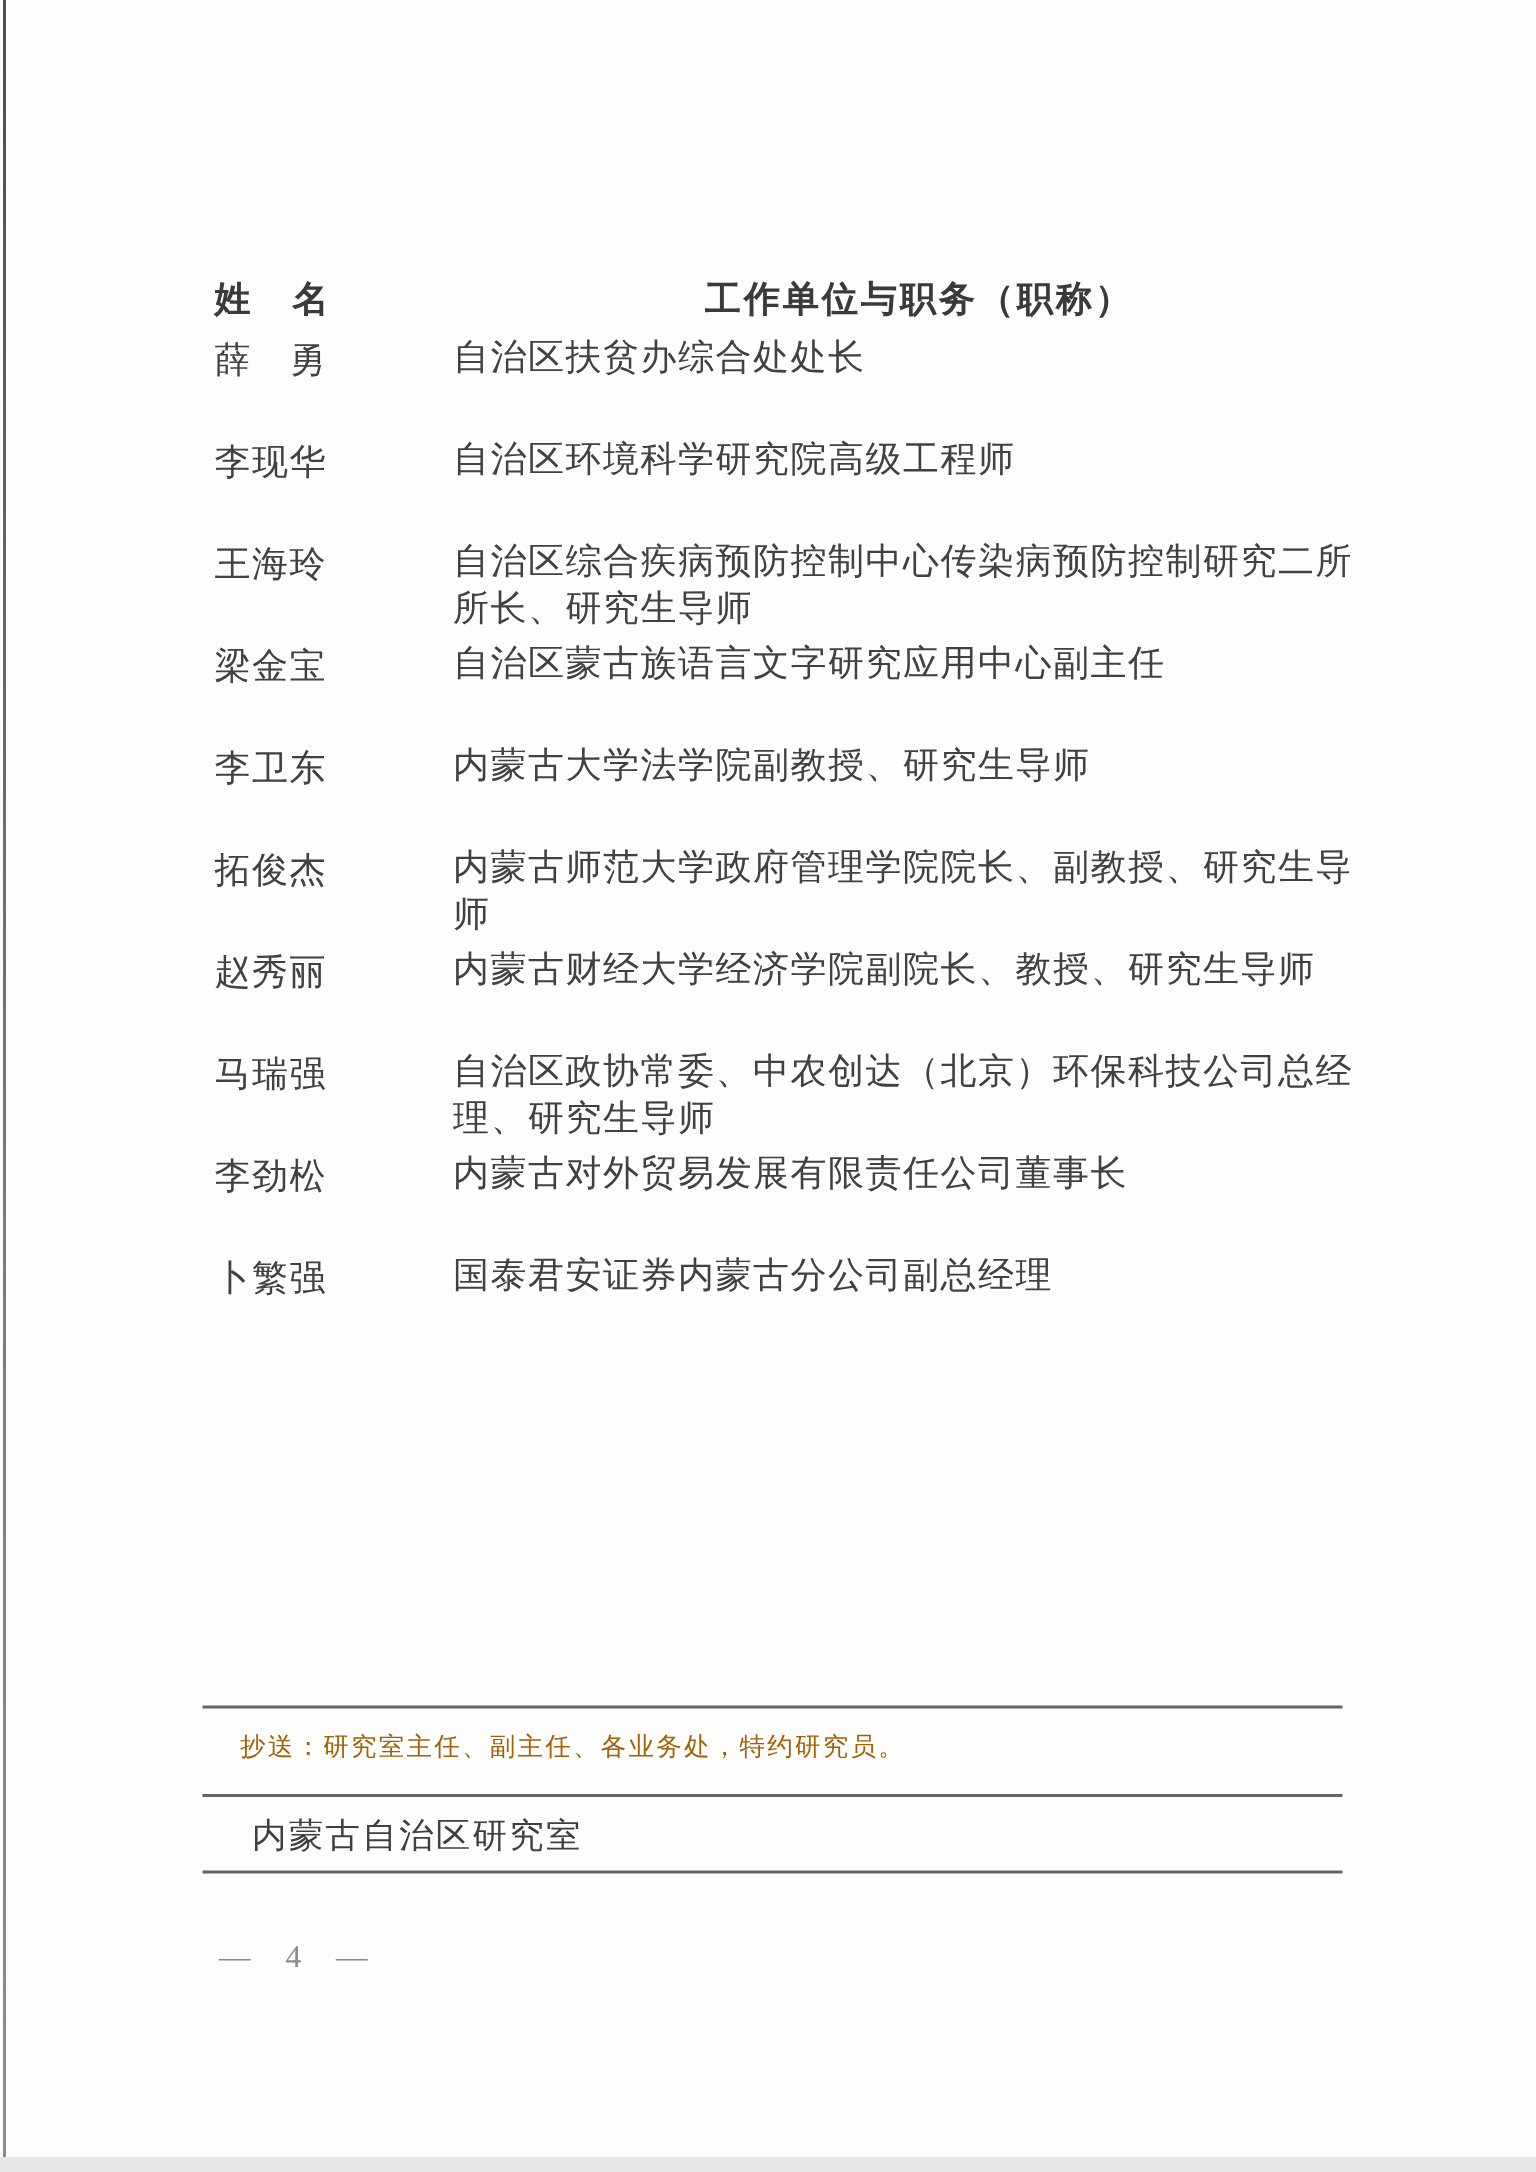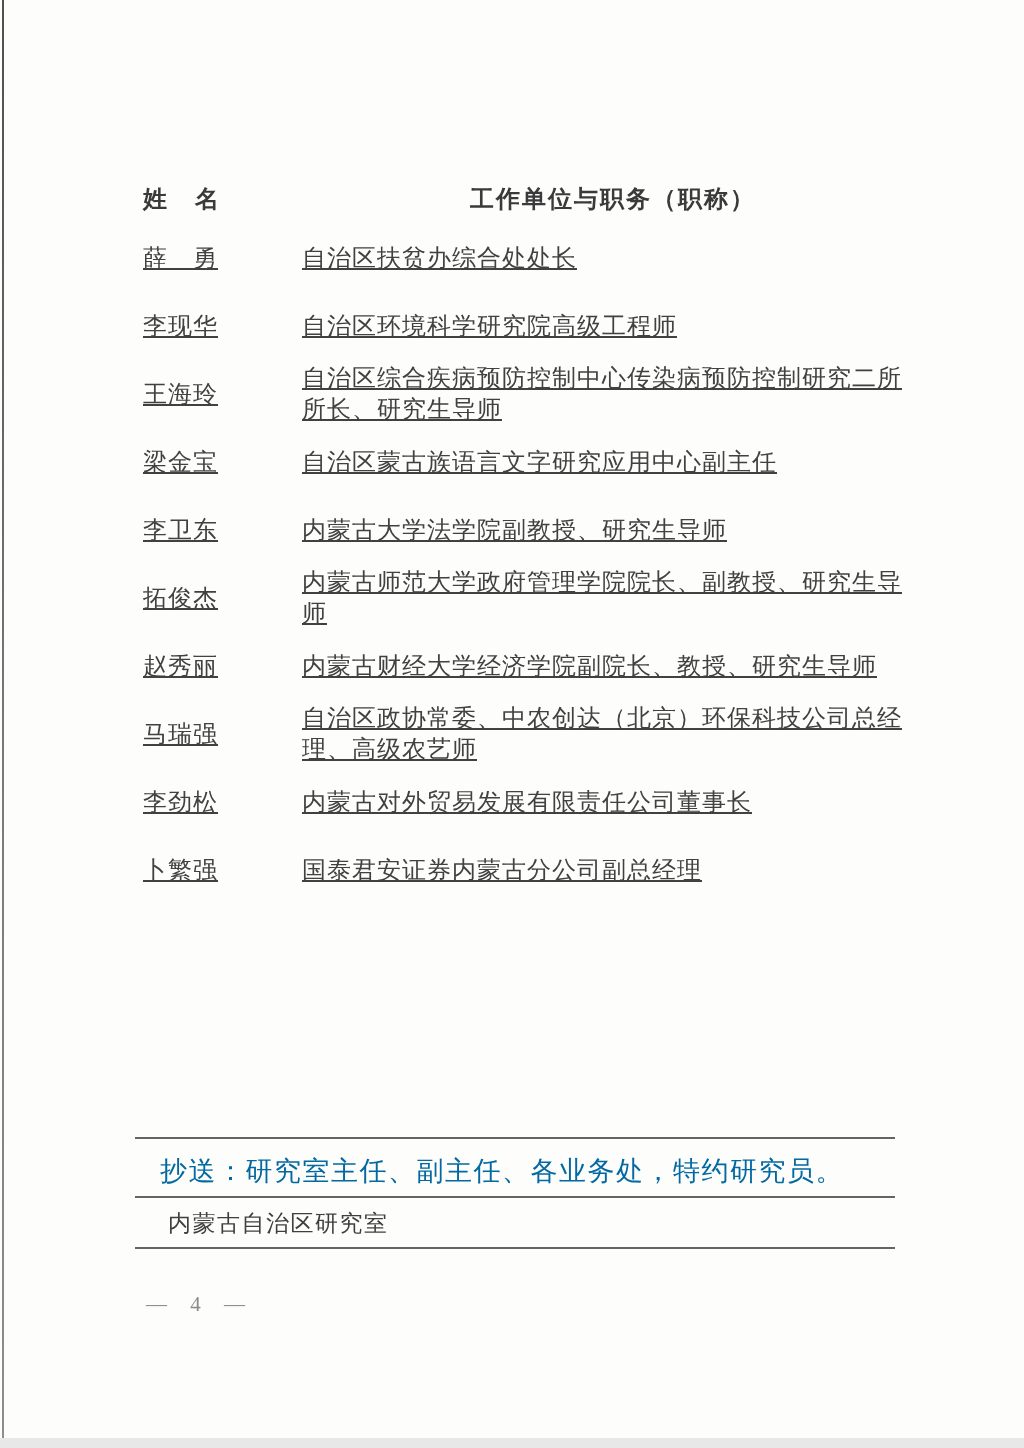--- a/index.html
+++ b/index.html
@@ -30,23 +30,21 @@
     font-family: "Liberation Sans", "DejaVu Sans", sans-serif;
   }
   .pos-hdr { position: absolute; left: 327px; top: 0; font-family: Liberation Serif, serif; }
   .rows {
     position: absolute;
     top: 224px; left: 143px;
     width: 765px;
   }
   .row {
     display: flex;
-    align-items: center;
     height: 68px;
-    text-decoration: underline;
   }
   .name-cell {
     width: 147px;
     flex: 0 0 147px;
     font-size: 24px;
     letter-spacing: 1px;
   }
   .pos-cell {
     width: 615px;
     font-size: 24px;
@@ -60,23 +58,23 @@
     width: 760px;
     height: 2px;
     background: #646464;
   }
   .rule-1 { top: 1137px; }
   .rule-2 { top: 1196px; }
   .rule-3 { top: 1247px; }
   .cc-line {
     position: absolute;
     top: 1153px; left: 160px;
-    font-size: 27px;
+    font-size: 17px;
     letter-spacing: 1.5px;
-    color: #0369a1;
+    color: #a16207;
   }
   .issuer-row {
     position: absolute;
     top: 1208px; left: 168px;
     width: 730px;
     display: flex;
     justify-content: space-between;
     font-size: 23px;
     letter-spacing: 1.5px;
     color: #3f3f3f;
@@ -124,21 +122,21 @@
     <div class="row">
       <span class="name-cell">拓俊杰</span>
       <span class="pos-cell">内蒙古师范大学政府管理学院院长、副教授、研究生导师</span>
     </div>
     <div class="row">
       <span class="name-cell">赵秀丽</span>
       <span class="pos-cell">内蒙古财经大学经济学院副院长、教授、研究生导师</span>
     </div>
     <div class="row">
       <span class="name-cell">马瑞强</span>
-      <span class="pos-cell">自治区政协常委、中农创达（北京）环保科技公司总经理、高级农艺师</span>
+      <span class="pos-cell">自治区政协常委、中农创达（北京）环保科技公司总经理、研究生导师</span>
     </div>
     <div class="row">
       <span class="name-cell">李劲松</span>
       <span class="pos-cell">内蒙古对外贸易发展有限责任公司董事长</span>
     </div>
     <div class="row">
       <span class="name-cell">卜繁强</span>
       <span class="pos-cell">国泰君安证券内蒙古分公司副总经理</span>
     </div>
   </div>

